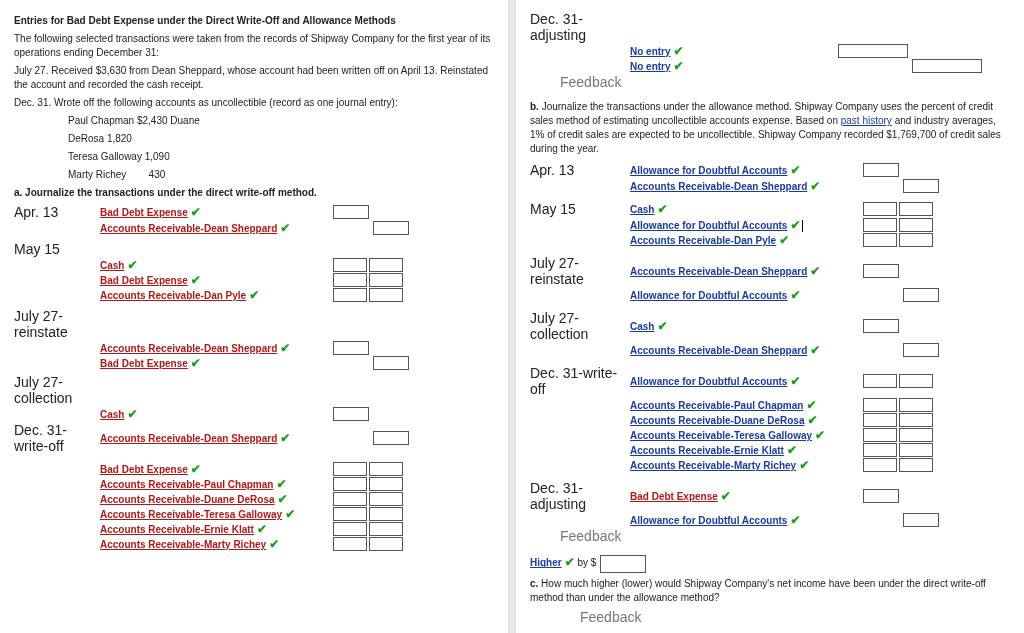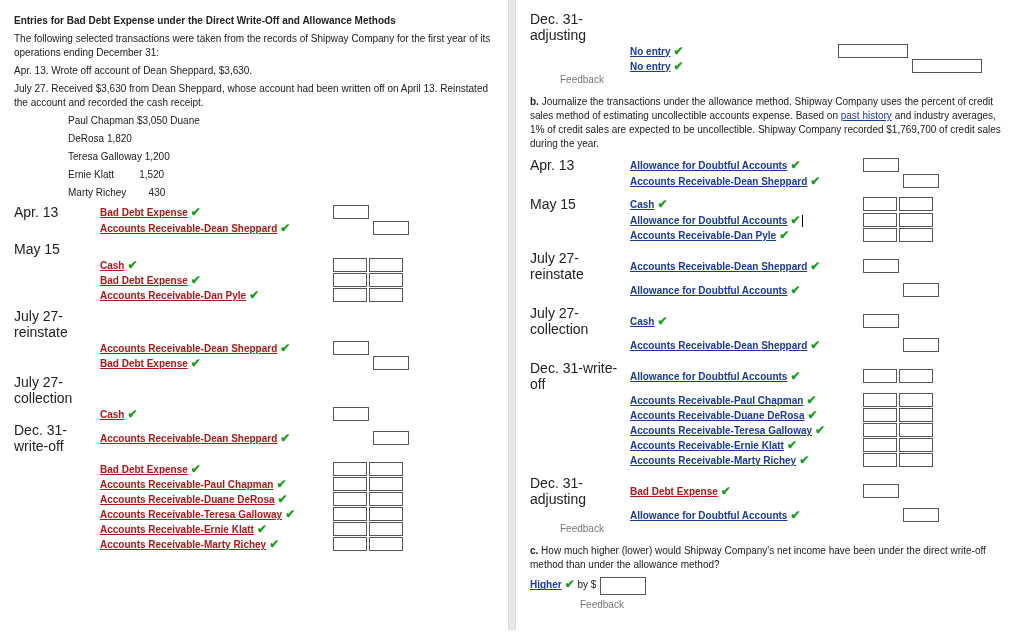--- a/index.html
+++ b/index.html
@@ -36,21 +36,21 @@
   }
   .check {
     color: #17a017;
     font-weight: bold;
     font-size: 12px;
     margin-left: 3px;
   }
   .para { margin: 4px 0; line-height: 1.4; }
   .indent1 { margin-left: 24px; }
   .indent2 { margin-left: 54px; }
-  .feedback { color: #777; font-size: 10px; margin: 0 0 10px 30px; }
+  .feedback { color: #777; font-size: 14px; margin: 0 0 10px 30px; }
 
   .jrow {
     display: flex;
     align-items: center;
     margin: 1px 0;
   }
   .jdate {
     width: 86px;
     flex: 0 0 86px;
     font-size: 14px;
@@ -85,29 +85,29 @@
 <body>
 
 <div class="page">
 
 <div class="col">
 
   <div class="para title">Entries for Bad Debt Expense under the Direct Write-Off and Allowance Methods</div>
 
   <div class="para">The following selected transactions were taken from the records of Shipway Company for the first year of its operations ending December 31:</div>
 
-  <div class="para">Apr. 13. Wrote off account of Dean Sheppard, $3,630.</div>
   <div class="para">July 27. Received $3,630 from Dean Sheppard, whose account had been written off on April 13. Reinstated the account and recorded the cash receipt.</div>
-  <div class="para indent2">Paul Chapman $3,050 Duane</div>
+  <div class="para">Dec. 31. Wrote off the following accounts as uncollectible (record as one journal entry):</div>
+  <div class="para indent2">Paul Chapman $2,430 Duane</div>
   <div class="para indent2">DeRosa 1,820</div>
-  <div class="para indent2">Teresa Galloway 1,200</div>
-  <div class="para indent2" style="white-space:pre">Ernie Klatt         1,520</div>
+  <div class="para indent2">Teresa Galloway 1,090</div>
   <div class="para indent2" style="white-space:pre">Marty Richey        430</div>
 
 
+  <div class="para"><b>a.  Journalize the transactions under the direct write-off method.</b></div>
 
   <div class="jrow">
     <div class="jdate">Apr. 13</div>
     <div class="jacct"><span class="linklike">Bad Debt Expense</span><span class="check">✔</span></div>
     <div class="amtgroup">
           <div class="amtbox"></div>
         </div>
   </div>
   <div class="jrow">
     <div class="jdate"></div>
@@ -400,23 +400,23 @@
     <div class="jacct"><span class="linkblue">Allowance for Doubtful Accounts</span><span class="check">✔</span></div>
     <div class="amtgroup">
           <div class="spacer-debit"></div>
           <div class="amtbox"></div>
         </div>
   </div>
 
   <div class="feedback">Feedback</div>
 
   <div class="para">
-    <b>c.  </b><span>How much higher (lower) would Shipway Company's net income have been under the direct write-off method than under the allowance method?</span>
-  </div>
-
-  <div class="para">
     <span class="linkblue">Higher</span><span class="check">✔</span>
     <span> by $</span><span class="smallbox"></span>
+  </div>
+
+  <div class="para">
+    <b>c.  </b><span>How much higher (lower) would Shipway Company's net income have been under the direct write-off method than under the allowance method?</span>
   </div>
 
   <div class="feedback" style="margin-left:50px">Feedback</div>
 </div>
 </div>
 
 </body></html>

